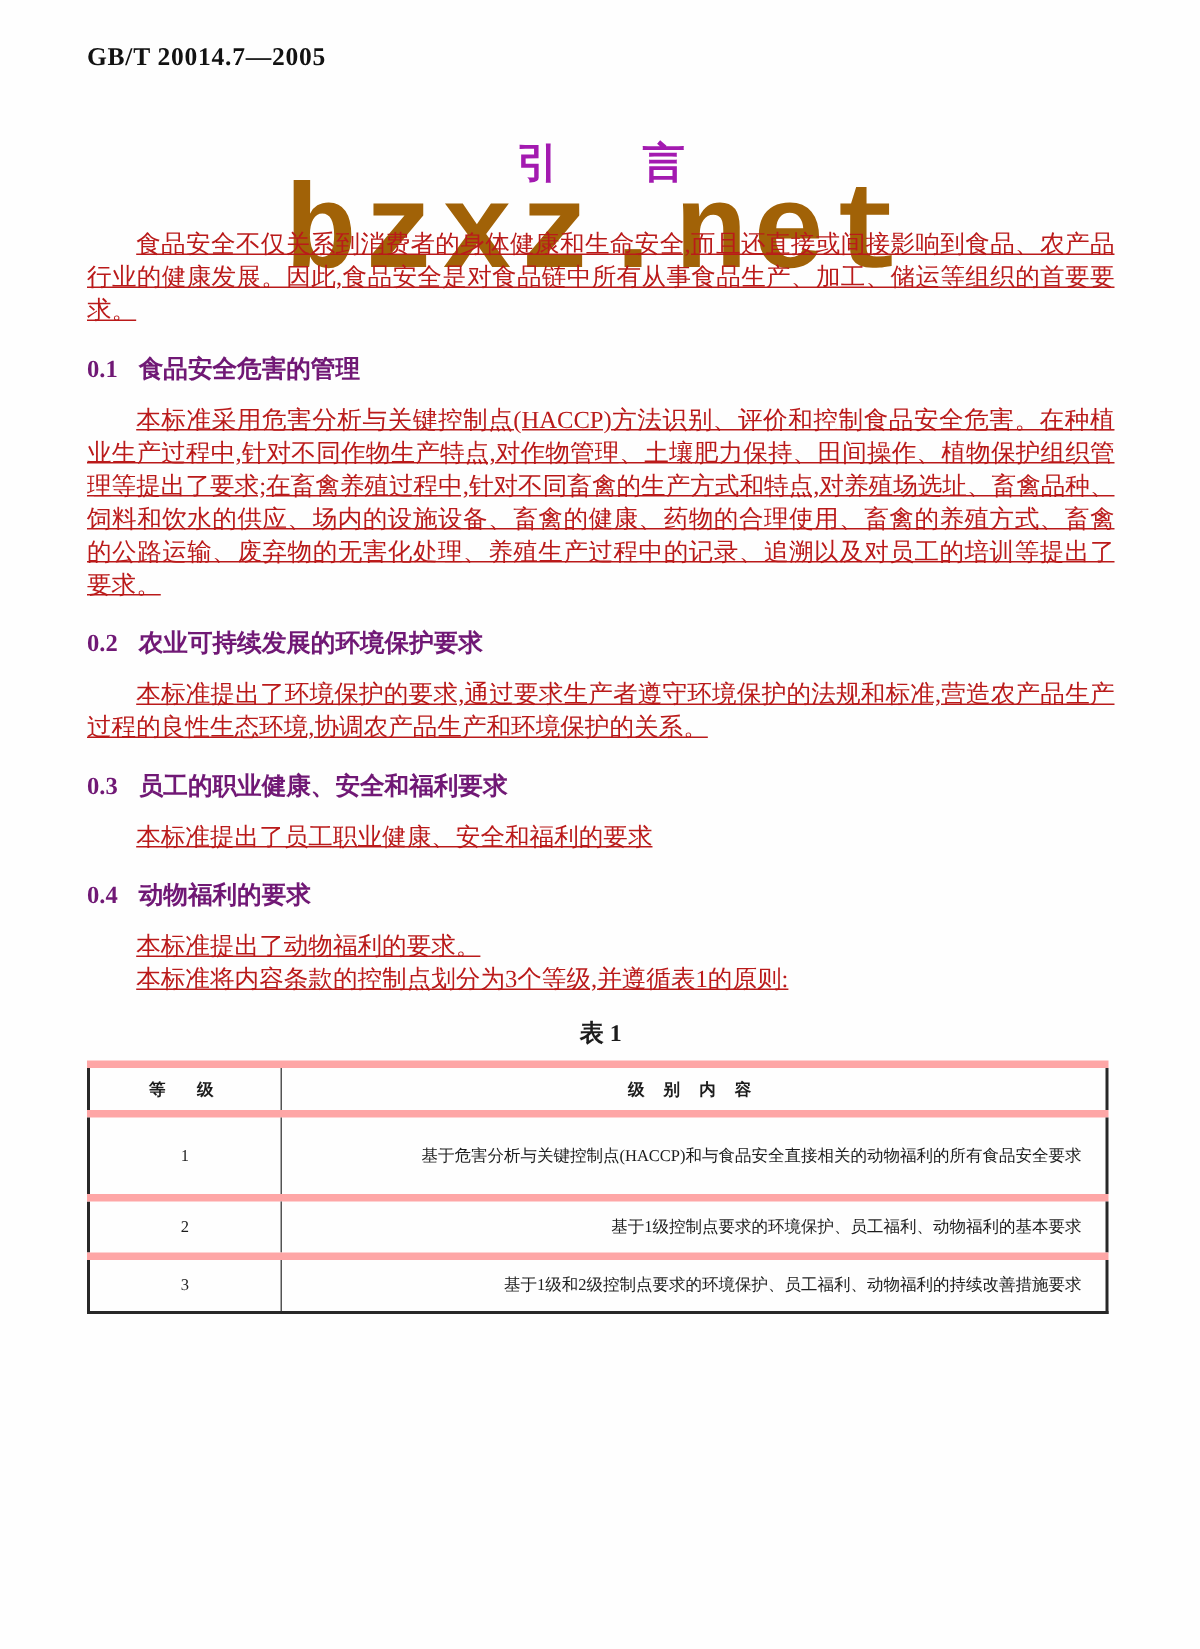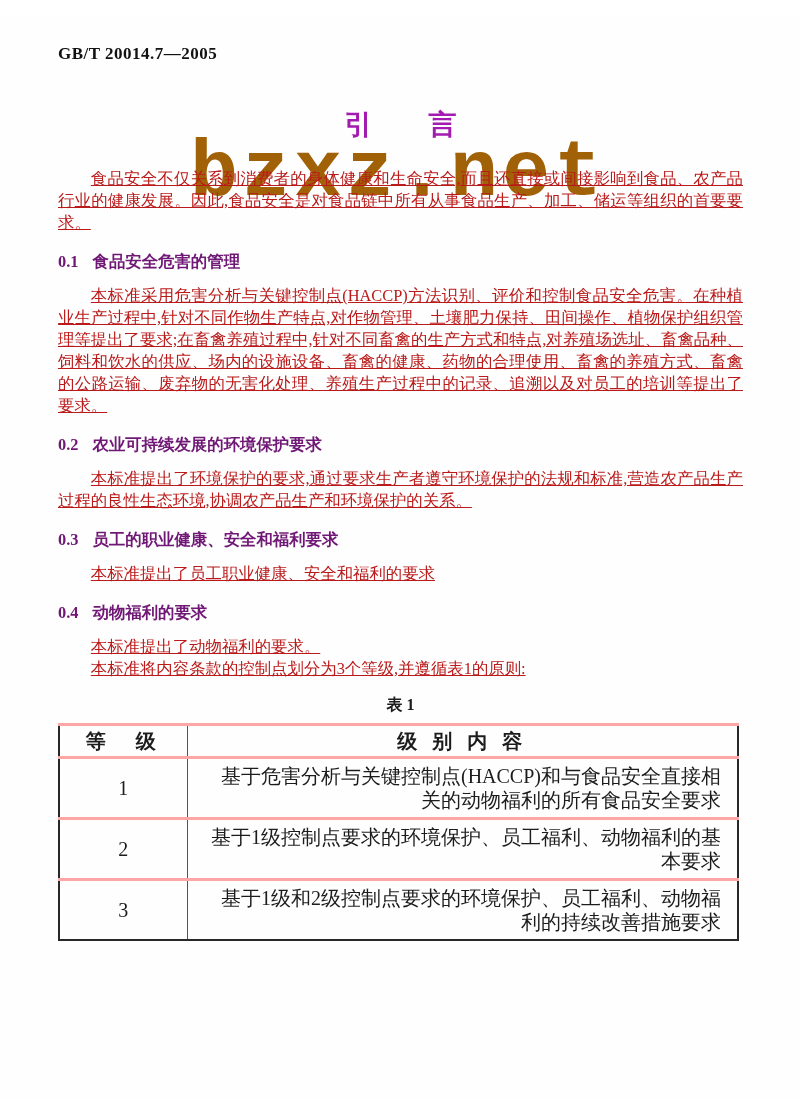--- a/index.html
+++ b/index.html
@@ -26,21 +26,20 @@
     letter-spacing: 4px;
     color: #a16207;
     user-select: none;
     white-space: nowrap;
   }
   .content {
     position: relative;
     z-index: 1;
     padding: 28px 57px 0 58px;
     filter: blur(0.25px) contrast(1.02);
-    margin-top: 16px;
   }
   .doc-number {
     font-size: 17px;
     font-weight: bold;
     letter-spacing: 0.5px;
     color: #141414;
   }
   .page-title {
     margin-top: 42px;
     text-align: center;
@@ -71,23 +70,23 @@
     font-size: 16px;
     font-weight: bold;
   }
   table.levels {
     margin-top: 7px;
     width: 681px;
     border-collapse: collapse;
     border: 2px solid #2a2a2a;
   }
   table.levels th, table.levels td {
-    border-top: 3px solid #fca5a5;
+    border-top: 5px solid #fca5a5;
     border-bottom: 1px solid #3d3d3d;
-    font-size: 20px;
+    font-size: 11px;
     vertical-align: middle;
   }
   th.h-level, td.c-level {
     width: 128px;
     text-align: center;
     border-right: 1px solid #555;
   }
   th.h-level, th.h-content {
     height: 33px;
     font-weight: bold;

